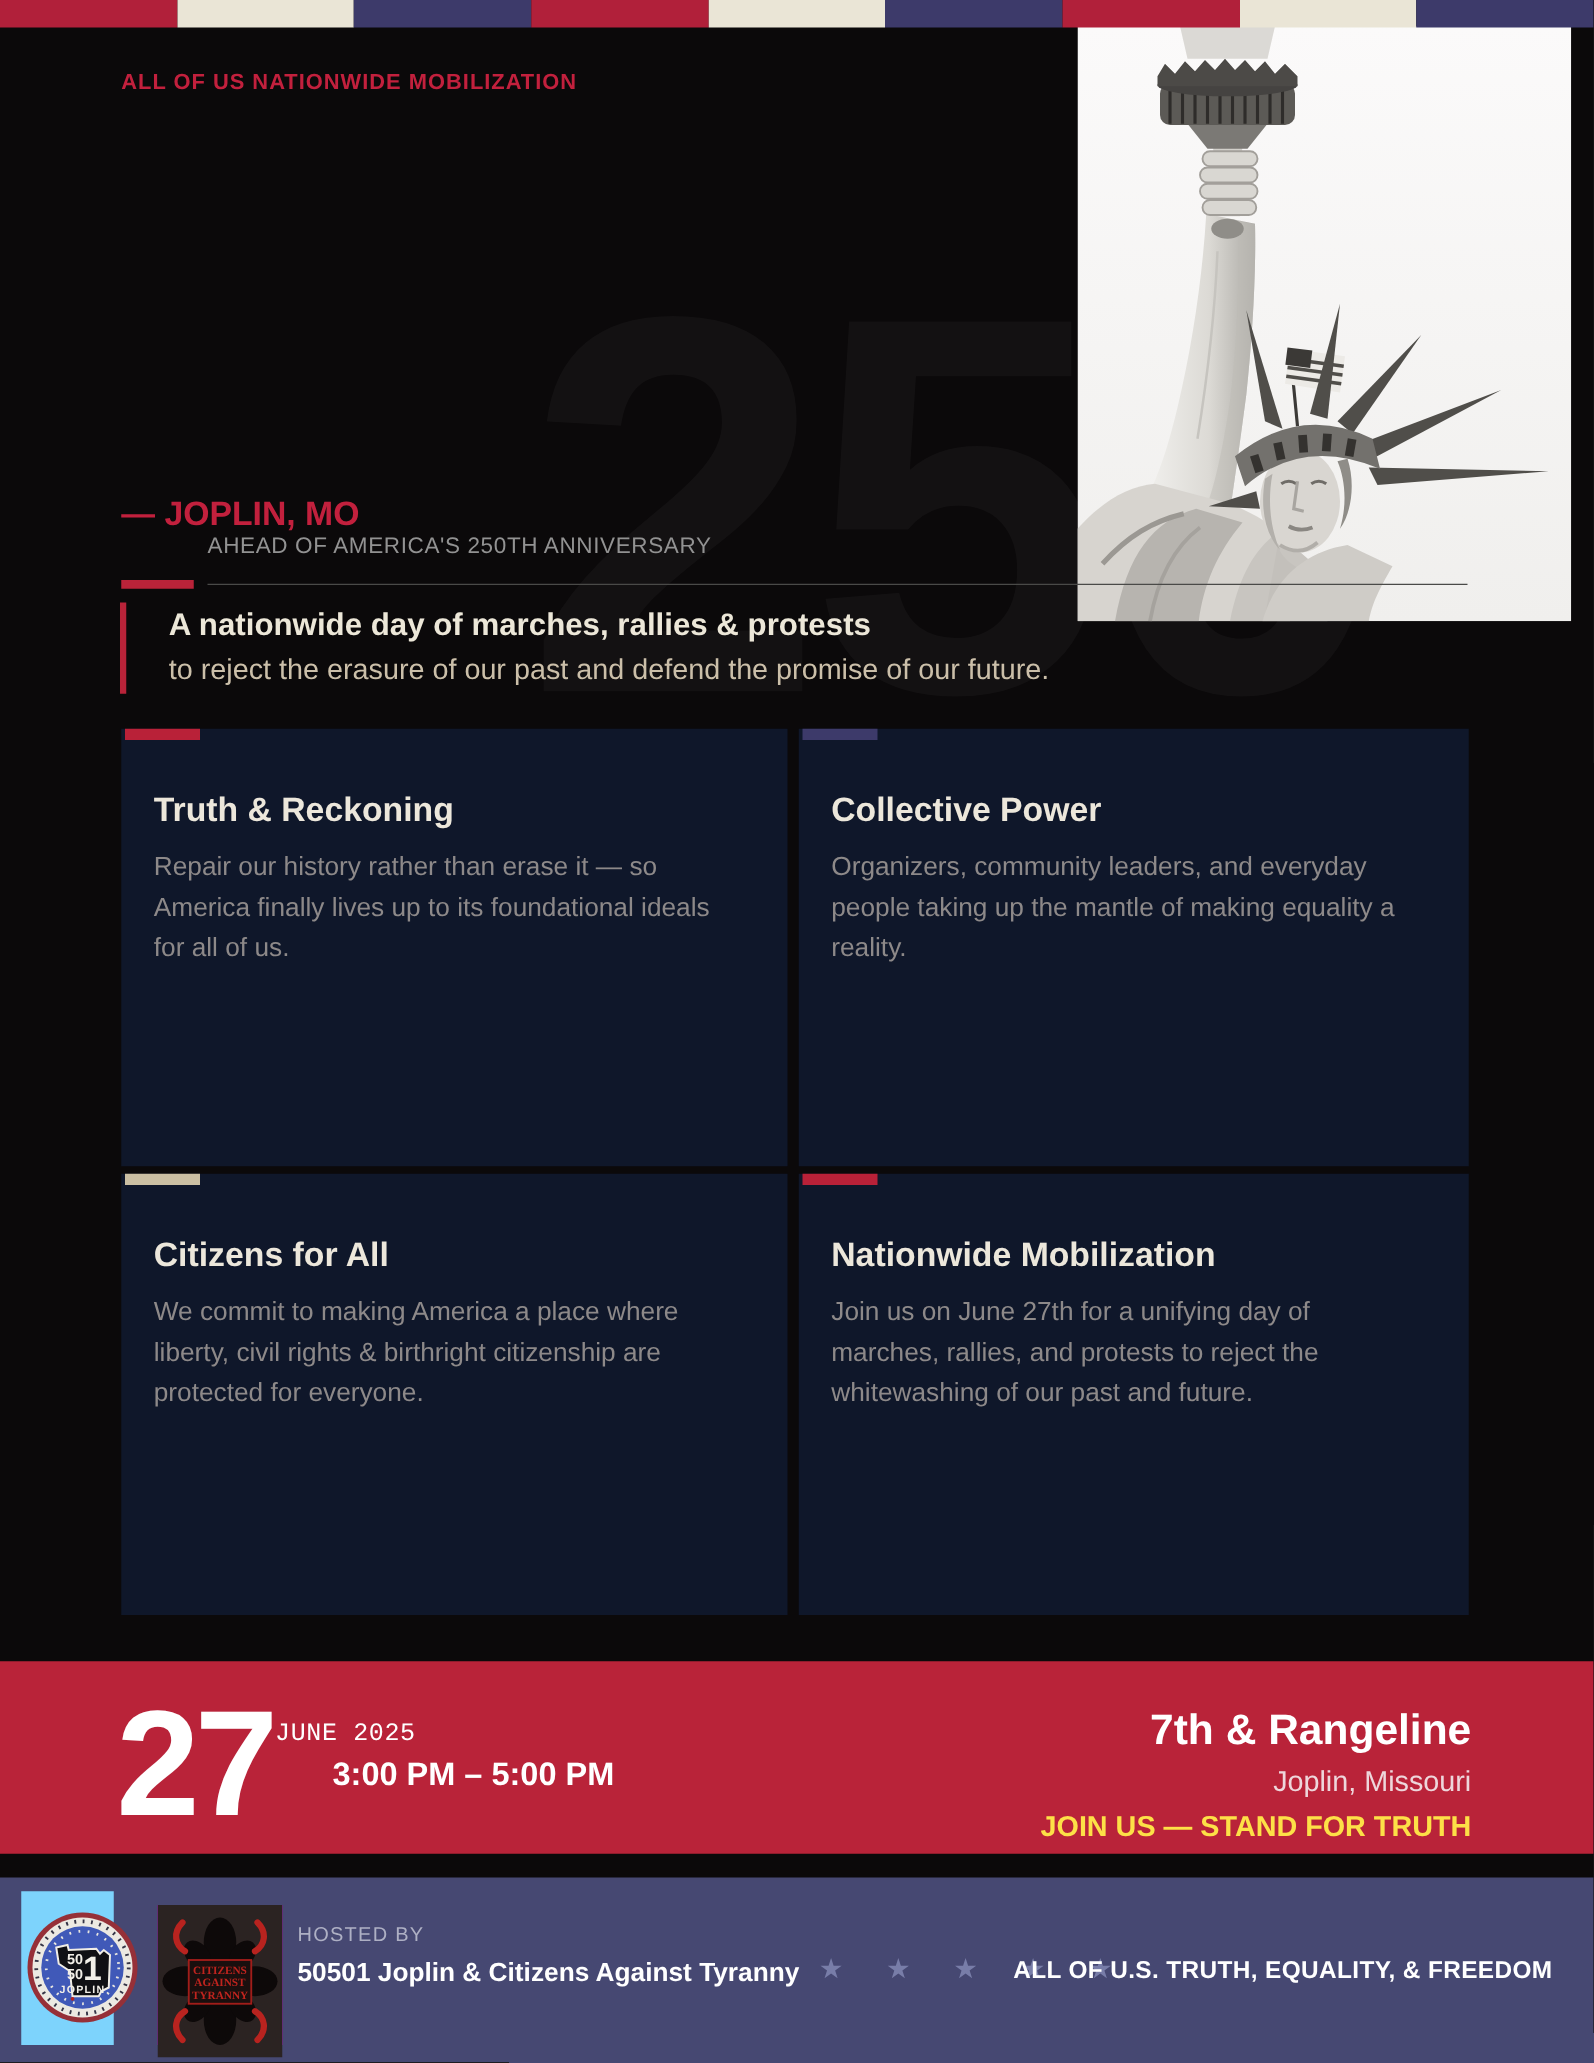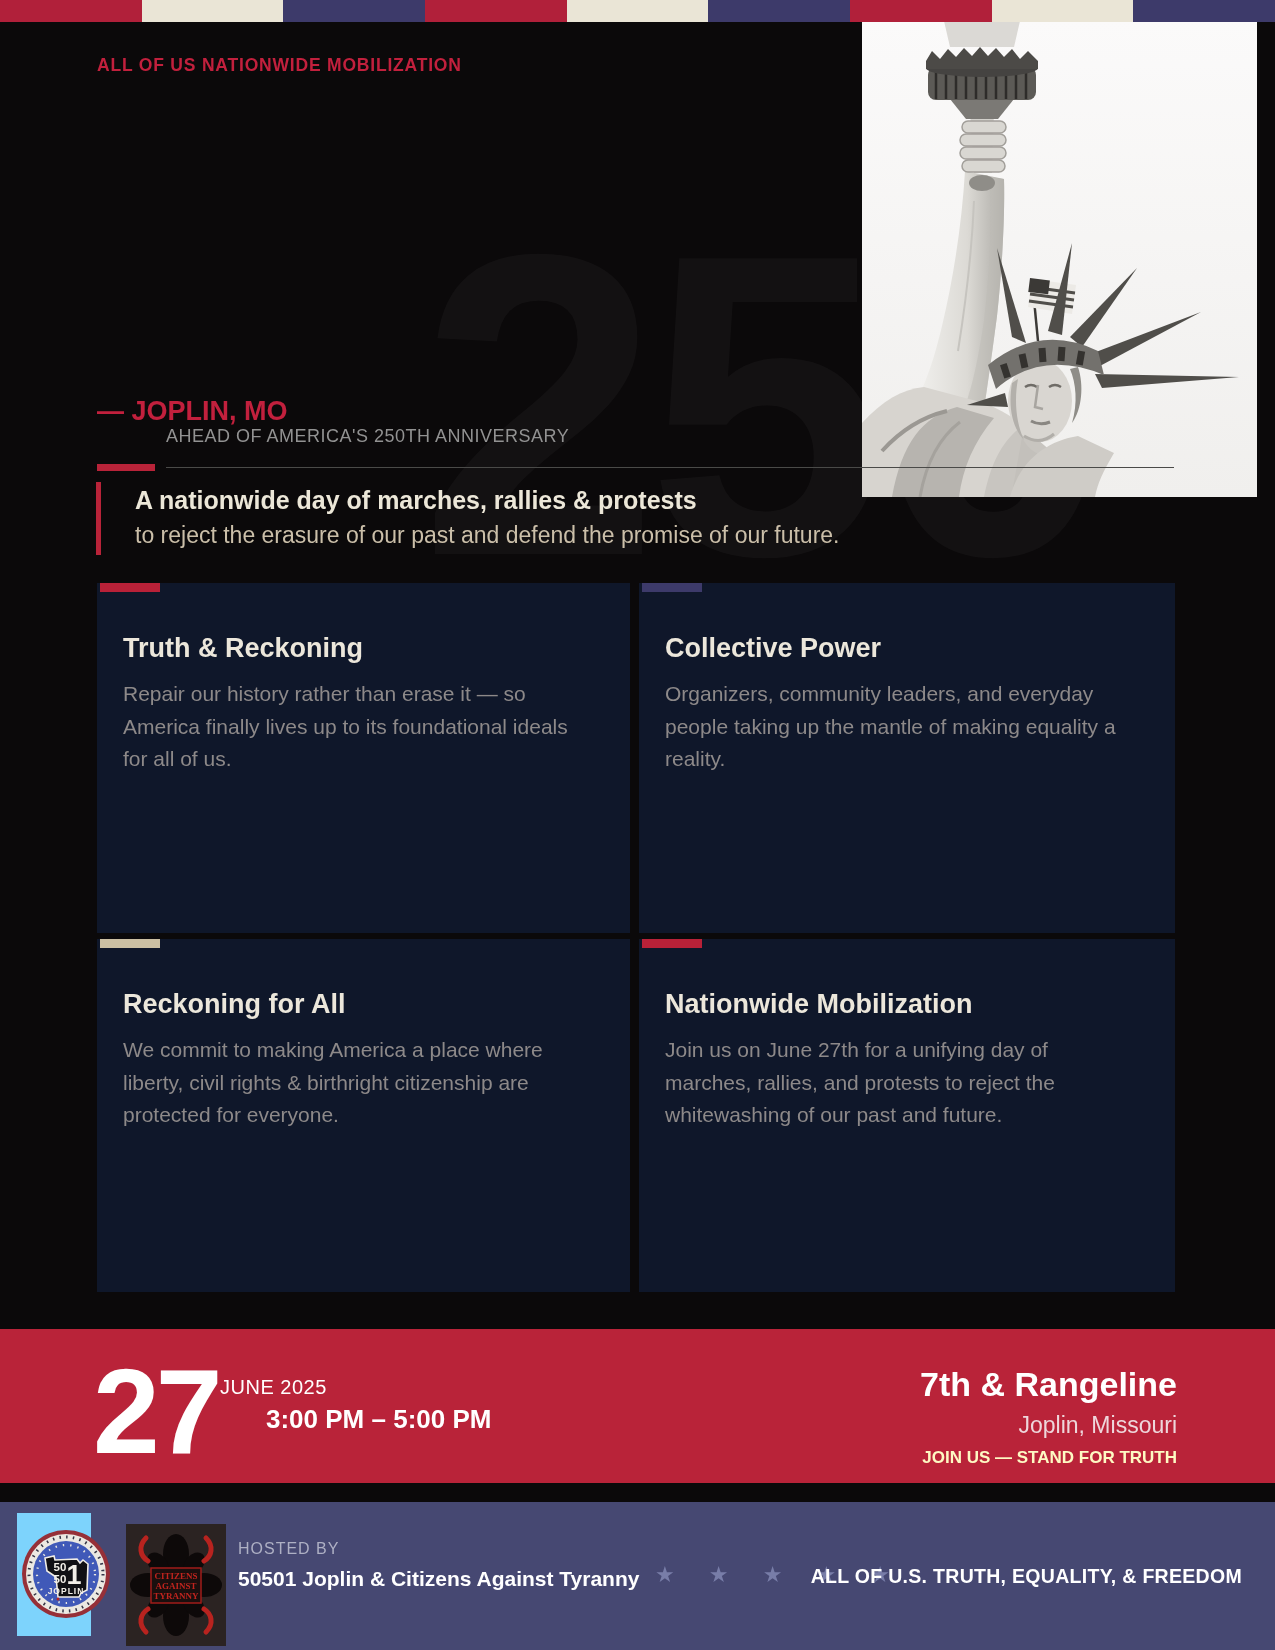--- a/index.html
+++ b/index.html
@@ -34,26 +34,26 @@
               grid-template-columns:533px 536px;grid-template-rows:350px 353px;column-gap:9px;row-gap:6px;}
   .card{position:relative;background:#0f172a;padding:26px 40px 0 26px;box-sizing:border-box;}
   .card-accent{position:absolute;top:0;left:3px;width:60px;height:9px;}
   .card-title{font-size:27px;font-weight:700;color:#ece7db;margin:24px 0 14px 0;}
   .card-body{font-size:21px;color:#8d8989;line-height:1.55;max-width:478px;}
   
   .red-band{position:absolute;left:0;top:1329px;width:1275px;height:154px;background:#b92339;z-index:2;}
   .day-number{position:absolute;left:93px;top:22px;font-size:120px;font-weight:700;color:#ffffff;
               letter-spacing:-4px;line-height:1;}
   .date-block{position:absolute;left:220px;top:47px;color:#ffffff;}
-  .date-month{font-size:20px;letter-spacing:0.5px;}
+  .date-month{font-size:20px;letter-spacing:0.5px;font-family:Liberation Mono, monospace;}
   .date-time{font-size:26px;font-weight:700;margin-top:5px;margin-left:46px;}
   .venue-block{position:absolute;right:98px;top:36px;text-align:right;}
   .venue-name{font-size:34px;font-weight:700;color:#ffffff;}
   .venue-city{font-size:23px;color:#eed6db;margin-top:8px;}
-  .venue-cta{font-size:17px;font-weight:700;color:#fef9c3;margin-top:9px;}
+  .venue-cta{font-size:23px;font-weight:700;color:#fde047;margin-top:9px;}
   
   .navy-band{position:absolute;left:0;top:1502px;width:1275px;height:148px;background:#464872;z-index:2;}
   .logo-tile-1{position:absolute;left:17px;top:11px;width:74px;height:123px;background:#7dd3fc;}
   .logo-tile-2{position:absolute;left:126px;top:22px;width:100px;height:112px;background:#a21caf;}
   .hosted-block{position:absolute;left:238px;top:38px;}
   .hosted-label{font-size:16px;color:#aeb0c4;letter-spacing:1px;}
   .hosted-names{font-size:21px;font-weight:700;color:#ffffff;margin-top:9px;}
   .footer-stars{position:absolute;left:655px;top:60px;font-size:22px;color:#787da8;letter-spacing:14px;}
   .footer-slogan{position:absolute;right:33px;top:63px;font-size:19.5px;font-weight:700;color:#ffffff;letter-spacing:0.3px;}
 </style>
@@ -188,21 +188,21 @@
       <div class="card-title">Truth &amp; Reckoning</div>
       <div class="card-body">Repair our history rather than erase it — so America finally lives up to its foundational ideals for all of us.</div>
     </div>
     <div class="card">
       <div class="card-accent" style="background: rgb(61, 58, 106);"></div>
       <div class="card-title">Collective Power</div>
       <div class="card-body">Organizers, community leaders, and everyday people taking up the mantle of making equality a reality.</div>
     </div>
     <div class="card">
       <div class="card-accent" style="background: rgb(203, 191, 163);"></div>
-      <div class="card-title">Reckoning for All</div>
+      <div class="card-title">Citizens for All</div>
       <div class="card-body">We commit to making America a place where liberty, civil rights &amp; birthright citizenship are protected for everyone.</div>
     </div>
     <div class="card">
       <div class="card-accent" style="background: rgb(185, 33, 56);"></div>
       <div class="card-title">Nationwide Mobilization</div>
       <div class="card-body">Join us on June 27th for a unifying day of marches, rallies, and protests to reject the whitewashing of our past and future.</div>
     </div>
   </div>
 
   <div class="red-band">

